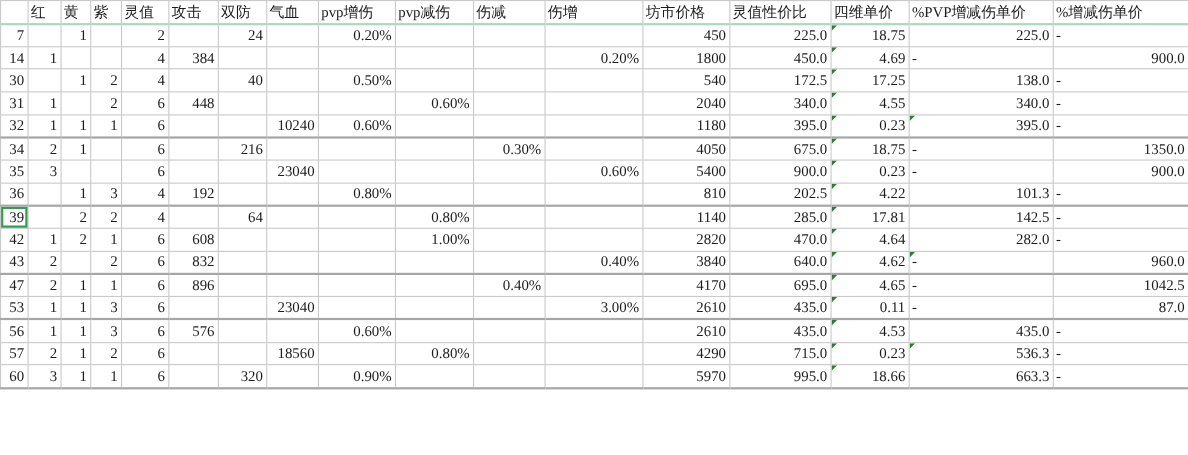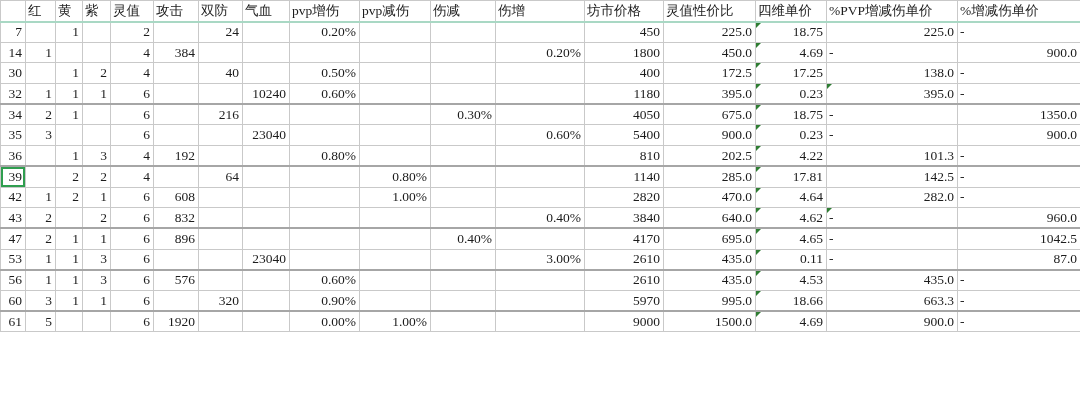--- a/index.html
+++ b/index.html
@@ -138,24 +138,43 @@
         <td class="num">1</td>
         <td class="num">2</td>
         <td class="num">4</td>
         <td class="num"></td>
         <td class="num">40</td>
         <td class="num"></td>
         <td class="num">0.50%</td>
         <td class="num"></td>
         <td class="num"></td>
         <td class="num"></td>
-        <td class="num">400</td>
+        <td class="num">540</td>
         <td class="num">172.5</td>
         <td class="num">17.25<span class="flag"></span></td>
         <td class="num">138.0</td>
+        <td class="dash">-</td>
+      </tr>
+      <tr>
+        <td class="num">31</td>
+        <td class="num">1</td>
+        <td class="num"></td>
+        <td class="num">2</td>
+        <td class="num">6</td>
+        <td class="num">448</td>
+        <td class="num"></td>
+        <td class="num"></td>
+        <td class="num"></td>
+        <td class="num">0.60%</td>
+        <td class="num"></td>
+        <td class="num"></td>
+        <td class="num">2040</td>
+        <td class="num">340.0</td>
+        <td class="num">4.55<span class="flag"></span></td>
+        <td class="num">340.0</td>
         <td class="dash">-</td>
       </tr>
       <tr class="seam">
         <td class="num">32</td>
         <td class="num">1</td>
         <td class="num">1</td>
         <td class="num">1</td>
         <td class="num">6</td>
         <td class="num"></td>
         <td class="num"></td>
@@ -334,52 +353,52 @@
         <td class="num">0.60%</td>
         <td class="num"></td>
         <td class="num"></td>
         <td class="num"></td>
         <td class="num">2610</td>
         <td class="num">435.0</td>
         <td class="num">4.53<span class="flag"></span></td>
         <td class="num">435.0</td>
         <td class="dash">-</td>
       </tr>
+      <tr>
+        <td class="num">57</td>
+        <td class="num">2</td>
+        <td class="num">1</td>
+        <td class="num">2</td>
+        <td class="num">6</td>
+        <td class="num"></td>
+        <td class="num"></td>
+        <td class="num">18560</td>
+        <td class="num"></td>
+        <td class="num">0.80%</td>
+        <td class="num"></td>
+        <td class="num"></td>
+        <td class="num">4290</td>
+        <td class="num">715.0</td>
+        <td class="num">0.23<span class="flag"></span></td>
+        <td class="num">536.3<span class="flag"></span></td>
+        <td class="dash">-</td>
+      </tr>
       <tr class="seam">
         <td class="num">60</td>
         <td class="num">3</td>
         <td class="num">1</td>
         <td class="num">1</td>
         <td class="num">6</td>
         <td class="num"></td>
         <td class="num">320</td>
         <td class="num"></td>
         <td class="num">0.90%</td>
         <td class="num"></td>
         <td class="num"></td>
         <td class="num"></td>
         <td class="num">5970</td>
         <td class="num">995.0</td>
         <td class="num">18.66<span class="flag"></span></td>
         <td class="num">663.3</td>
         <td class="dash">-</td>
       </tr>
-      <tr>
-        <td class="num">61</td>
-        <td class="num">5</td>
-        <td class="num"></td>
-        <td class="num"></td>
-        <td class="num">6</td>
-        <td class="num">1920</td>
-        <td class="num"></td>
-        <td class="num"></td>
-        <td class="num">0.00%</td>
-        <td class="num">1.00%</td>
-        <td class="num"></td>
-        <td class="num"></td>
-        <td class="num">9000</td>
-        <td class="num">1500.0</td>
-        <td class="num">4.69<span class="flag"></span></td>
-        <td class="num">900.0</td>
-        <td class="dash">-</td>
-      </tr>
     </tbody>
 </table>
 
 </body></html>

